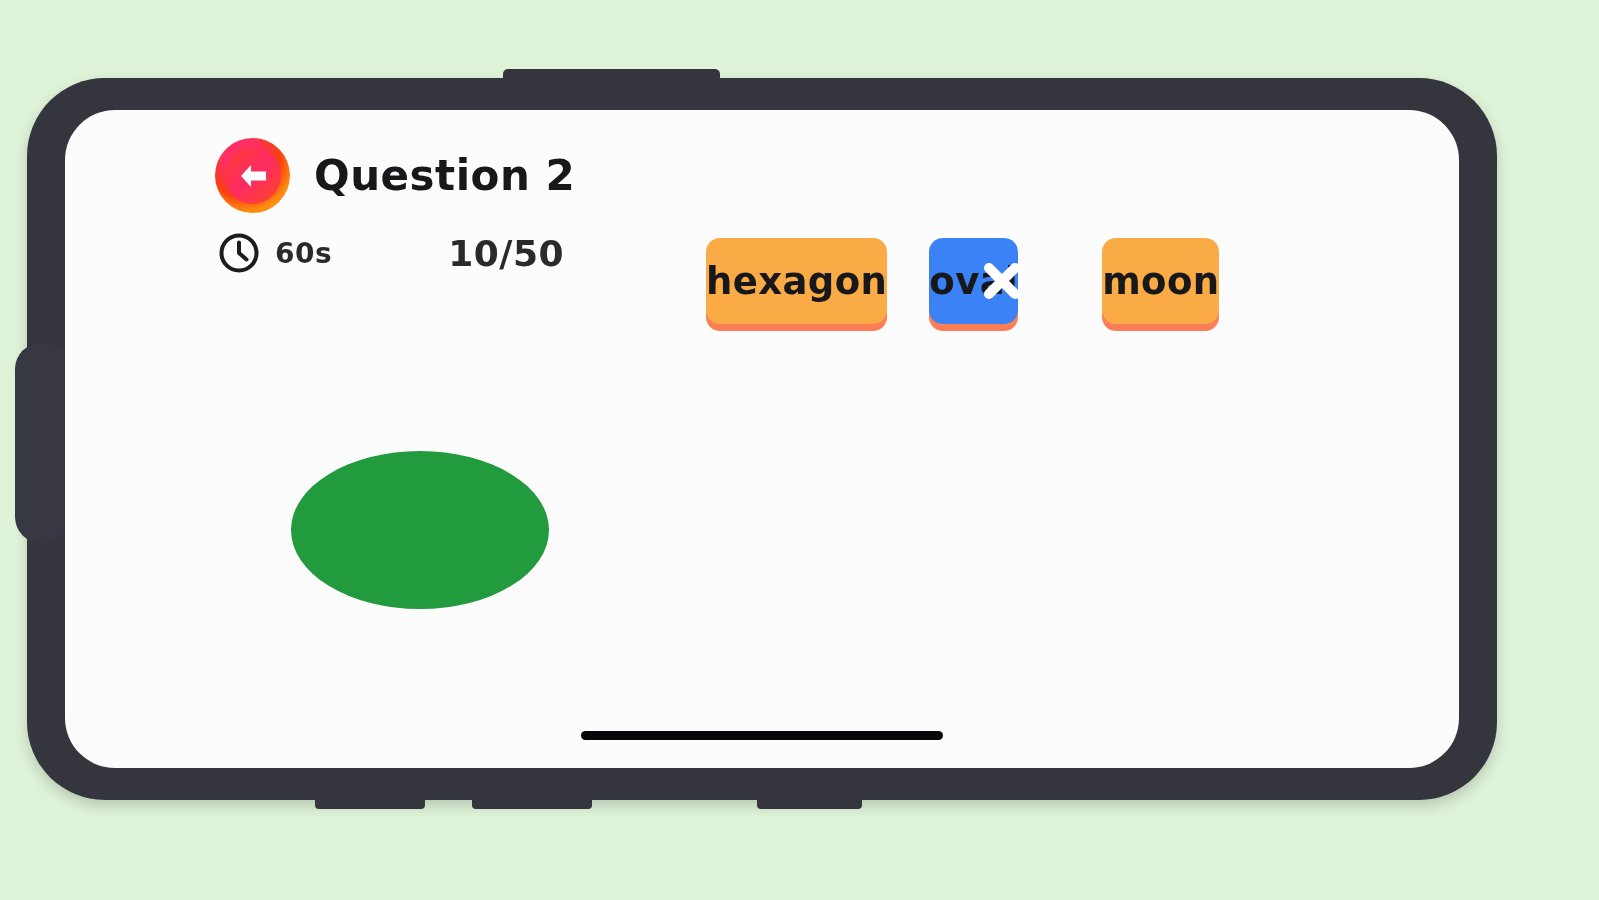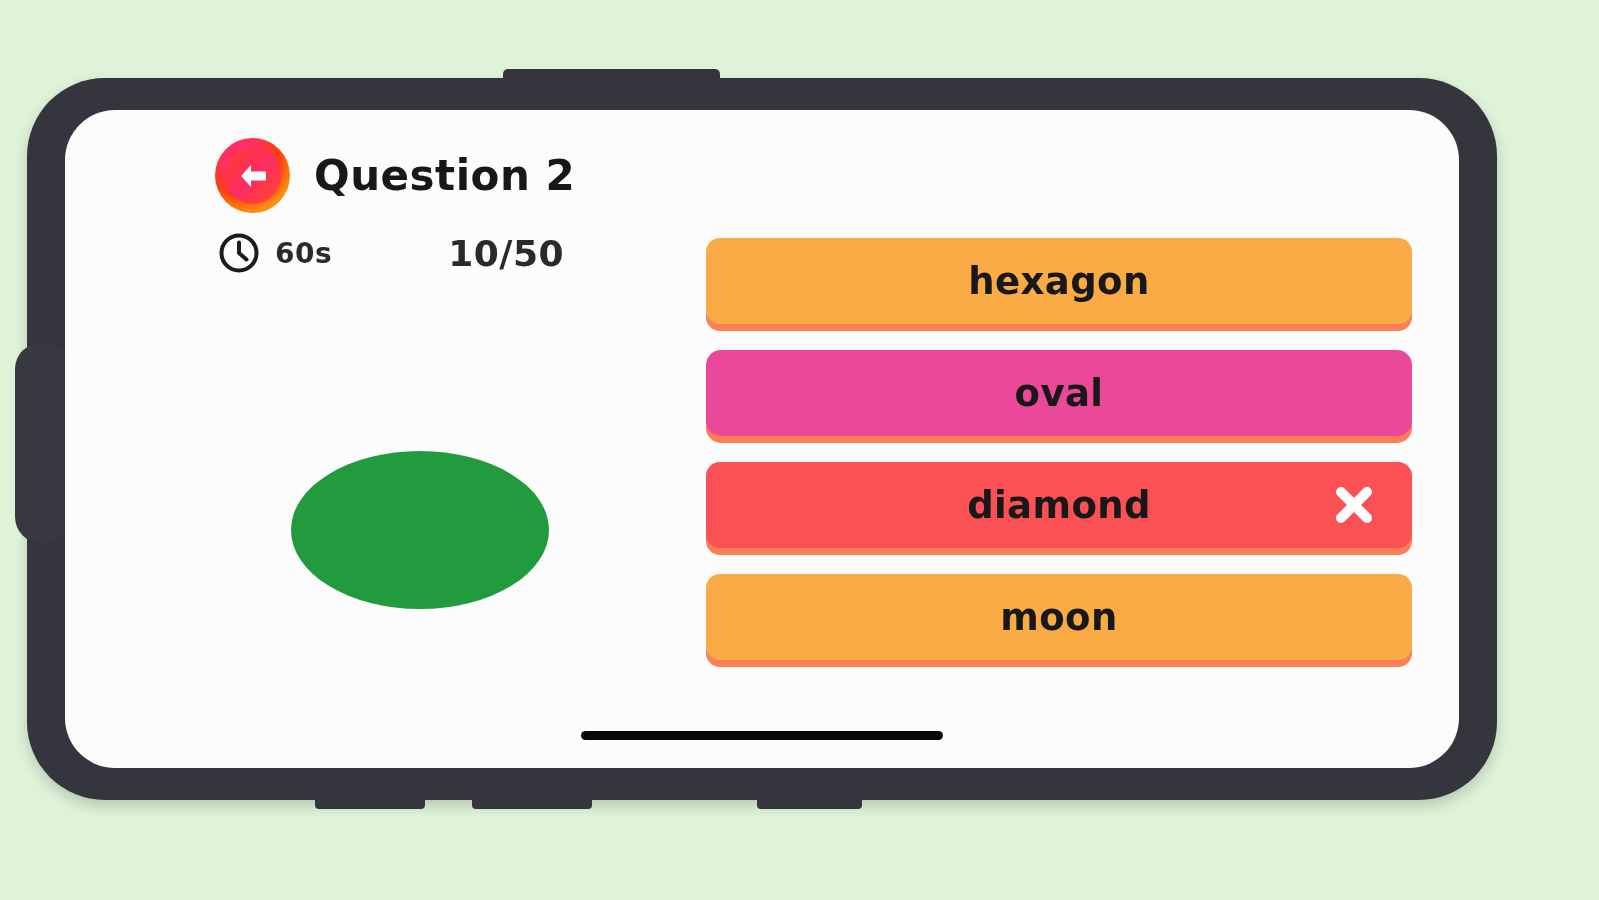--- a/index.html
+++ b/index.html
@@ -169,22 +169,22 @@
     background: #219b3e;
   }
 
   
   #answer-list {
     position: absolute;
     left: 641px;
     top: 128px;
     width: 706px;
     display: flex;
-    flex-direction: column;
-    gap: 26px;
+    flex-direction: row;
+    gap: 42px;
   }
 
   .answer-option {
     position: relative;
     height: 86px;
     border-radius: 14px;
     display: flex;
     align-items: center;
     justify-content: center;
     cursor: pointer;
@@ -192,21 +192,21 @@
   }
 
   .answer-option .answer-label {
     font-size: 37px;
     font-weight: bold;
     color: #18181a;
     letter-spacing: 0.4px;
   }
 
   .opt-neutral { background: #fbab45; }
-  .opt-correct { background: #ec4899; border-radius: 15px; }
+  .opt-correct { background: #3b82f6; }
   .opt-wrong   { background: #fb5054; }
 
   .answer-mark {
     position: absolute;
     right: 34px;
     top: 50%;
     transform: translateY(-50%);
     width: 48px;
     height: 48px;
   }
@@ -266,21 +266,20 @@
 
       <div class="answer-option opt-neutral">
         <span class="answer-label">hexagon</span>
       </div>
 
       <div class="answer-option opt-correct">
         <span class="answer-label">oval</span>
       </div>
 
       <div class="answer-option opt-wrong">
-        <span class="answer-label">diamond</span>
         <svg class="answer-mark" viewBox="0 0 48 48">
           <path d="M11 11 L37 37 M37 11 L11 37" stroke="#ffffff" stroke-width="10" stroke-linecap="round"></path>
         </svg>
       </div>
 
       <div class="answer-option opt-neutral">
         <span class="answer-label">moon</span>
       </div>
 
     </div>

